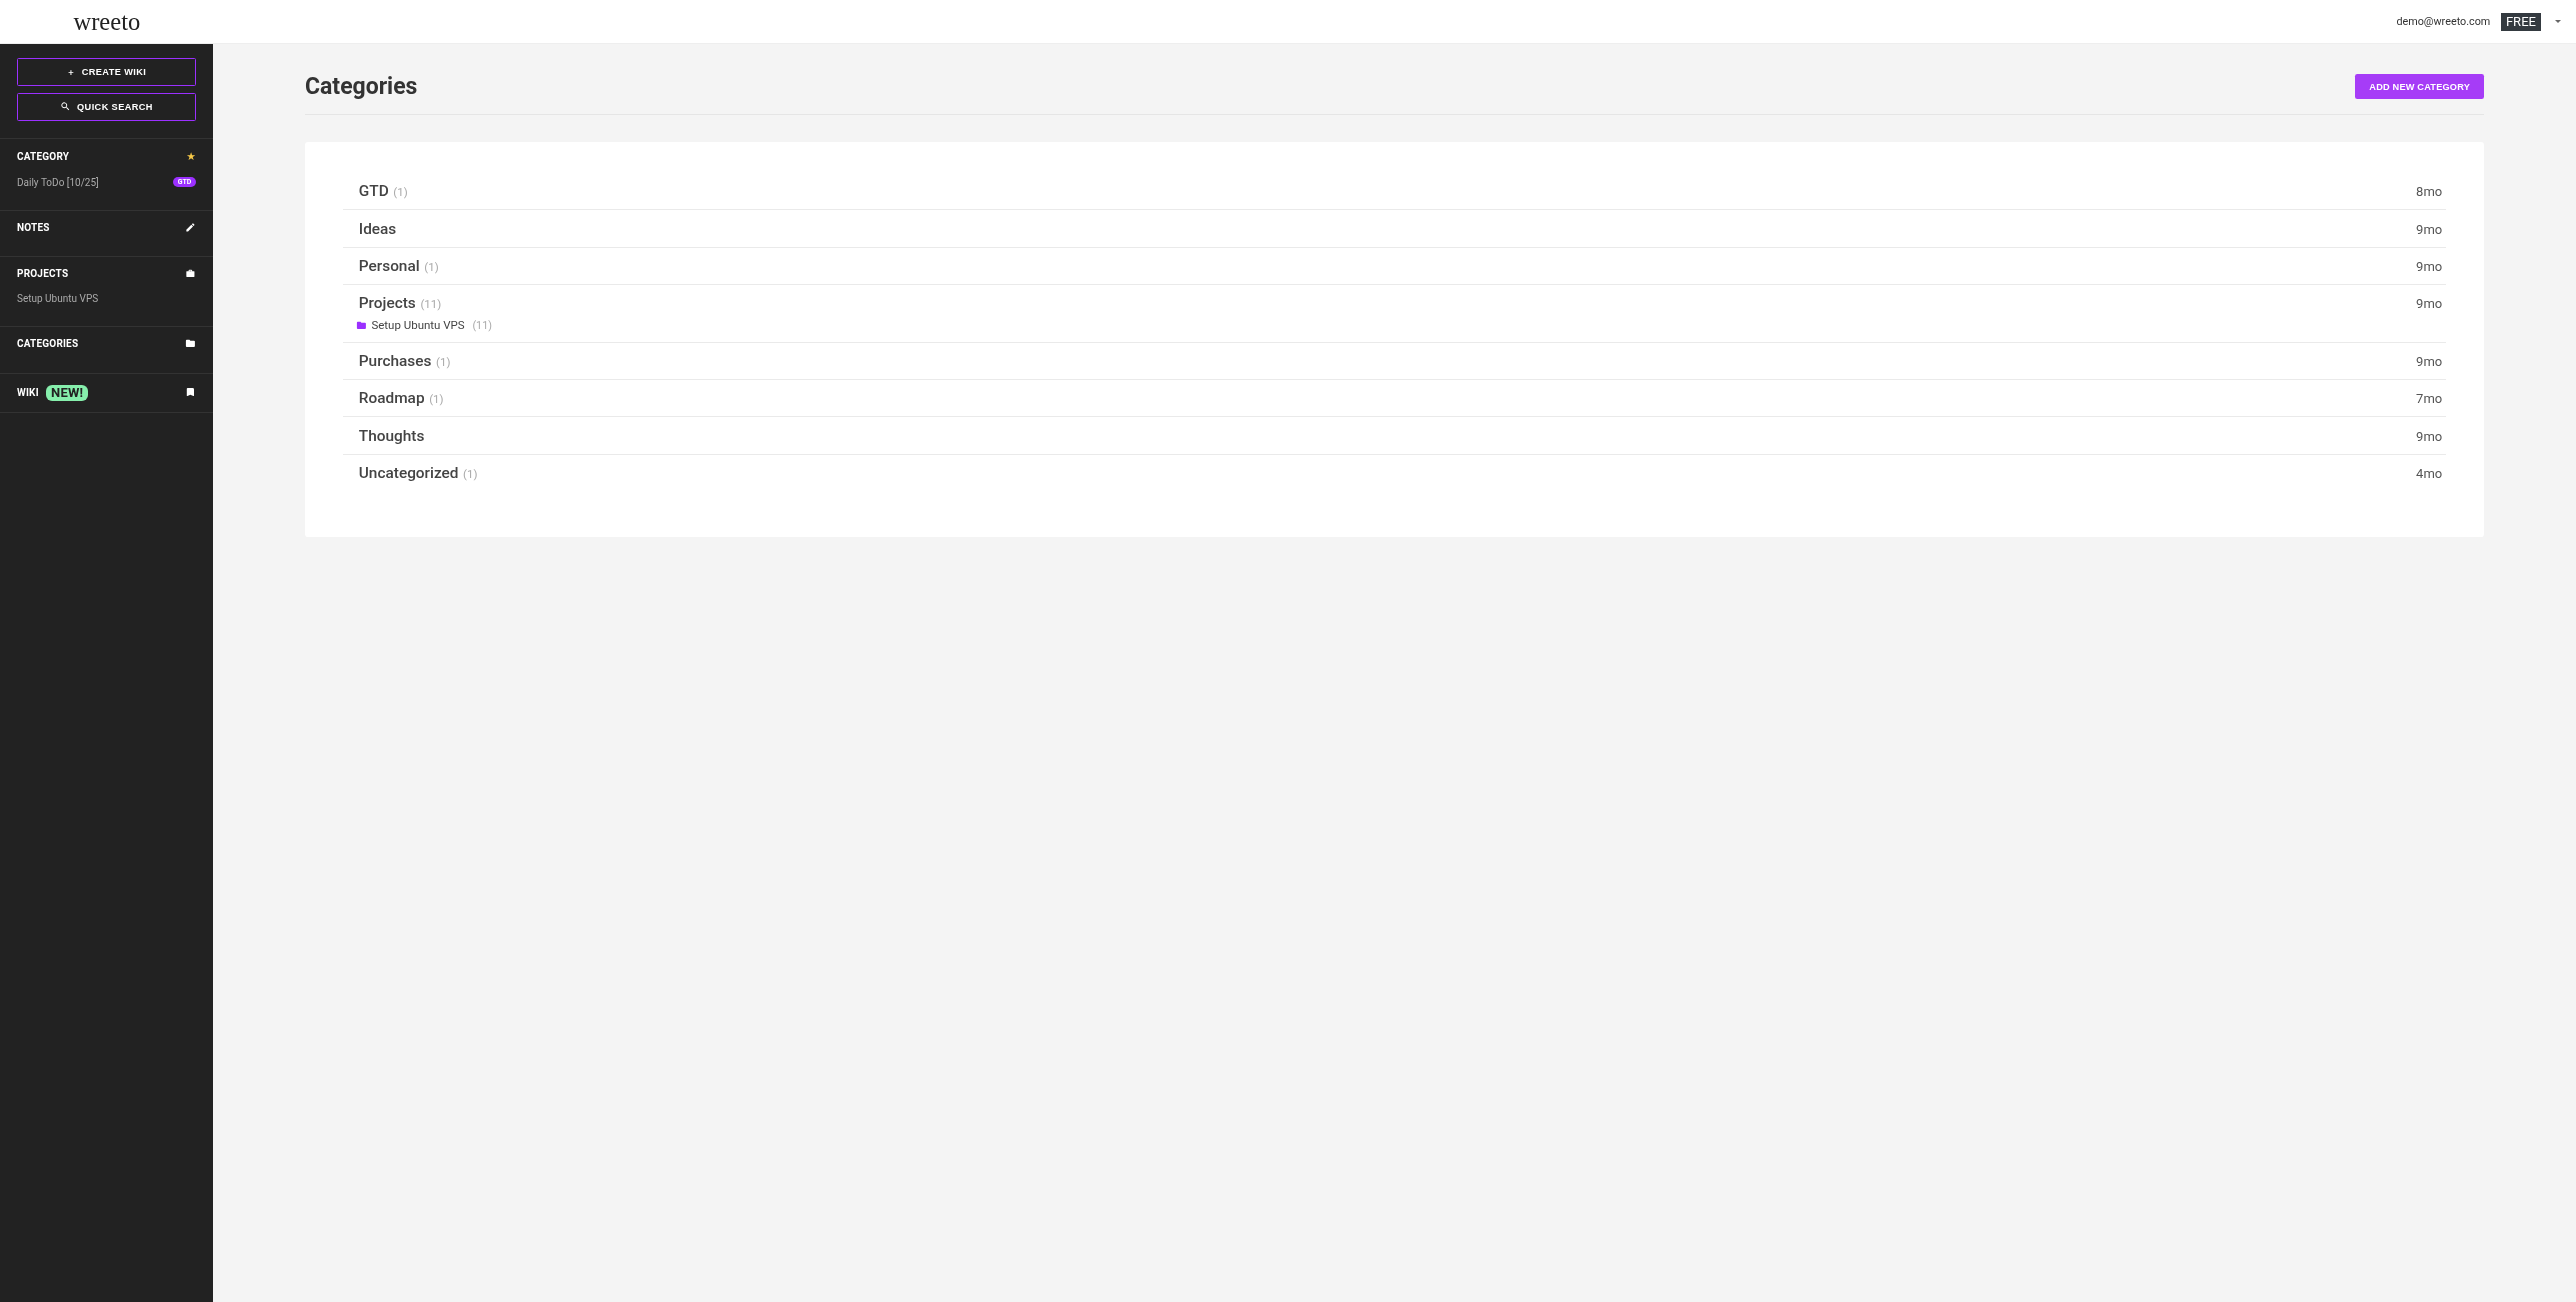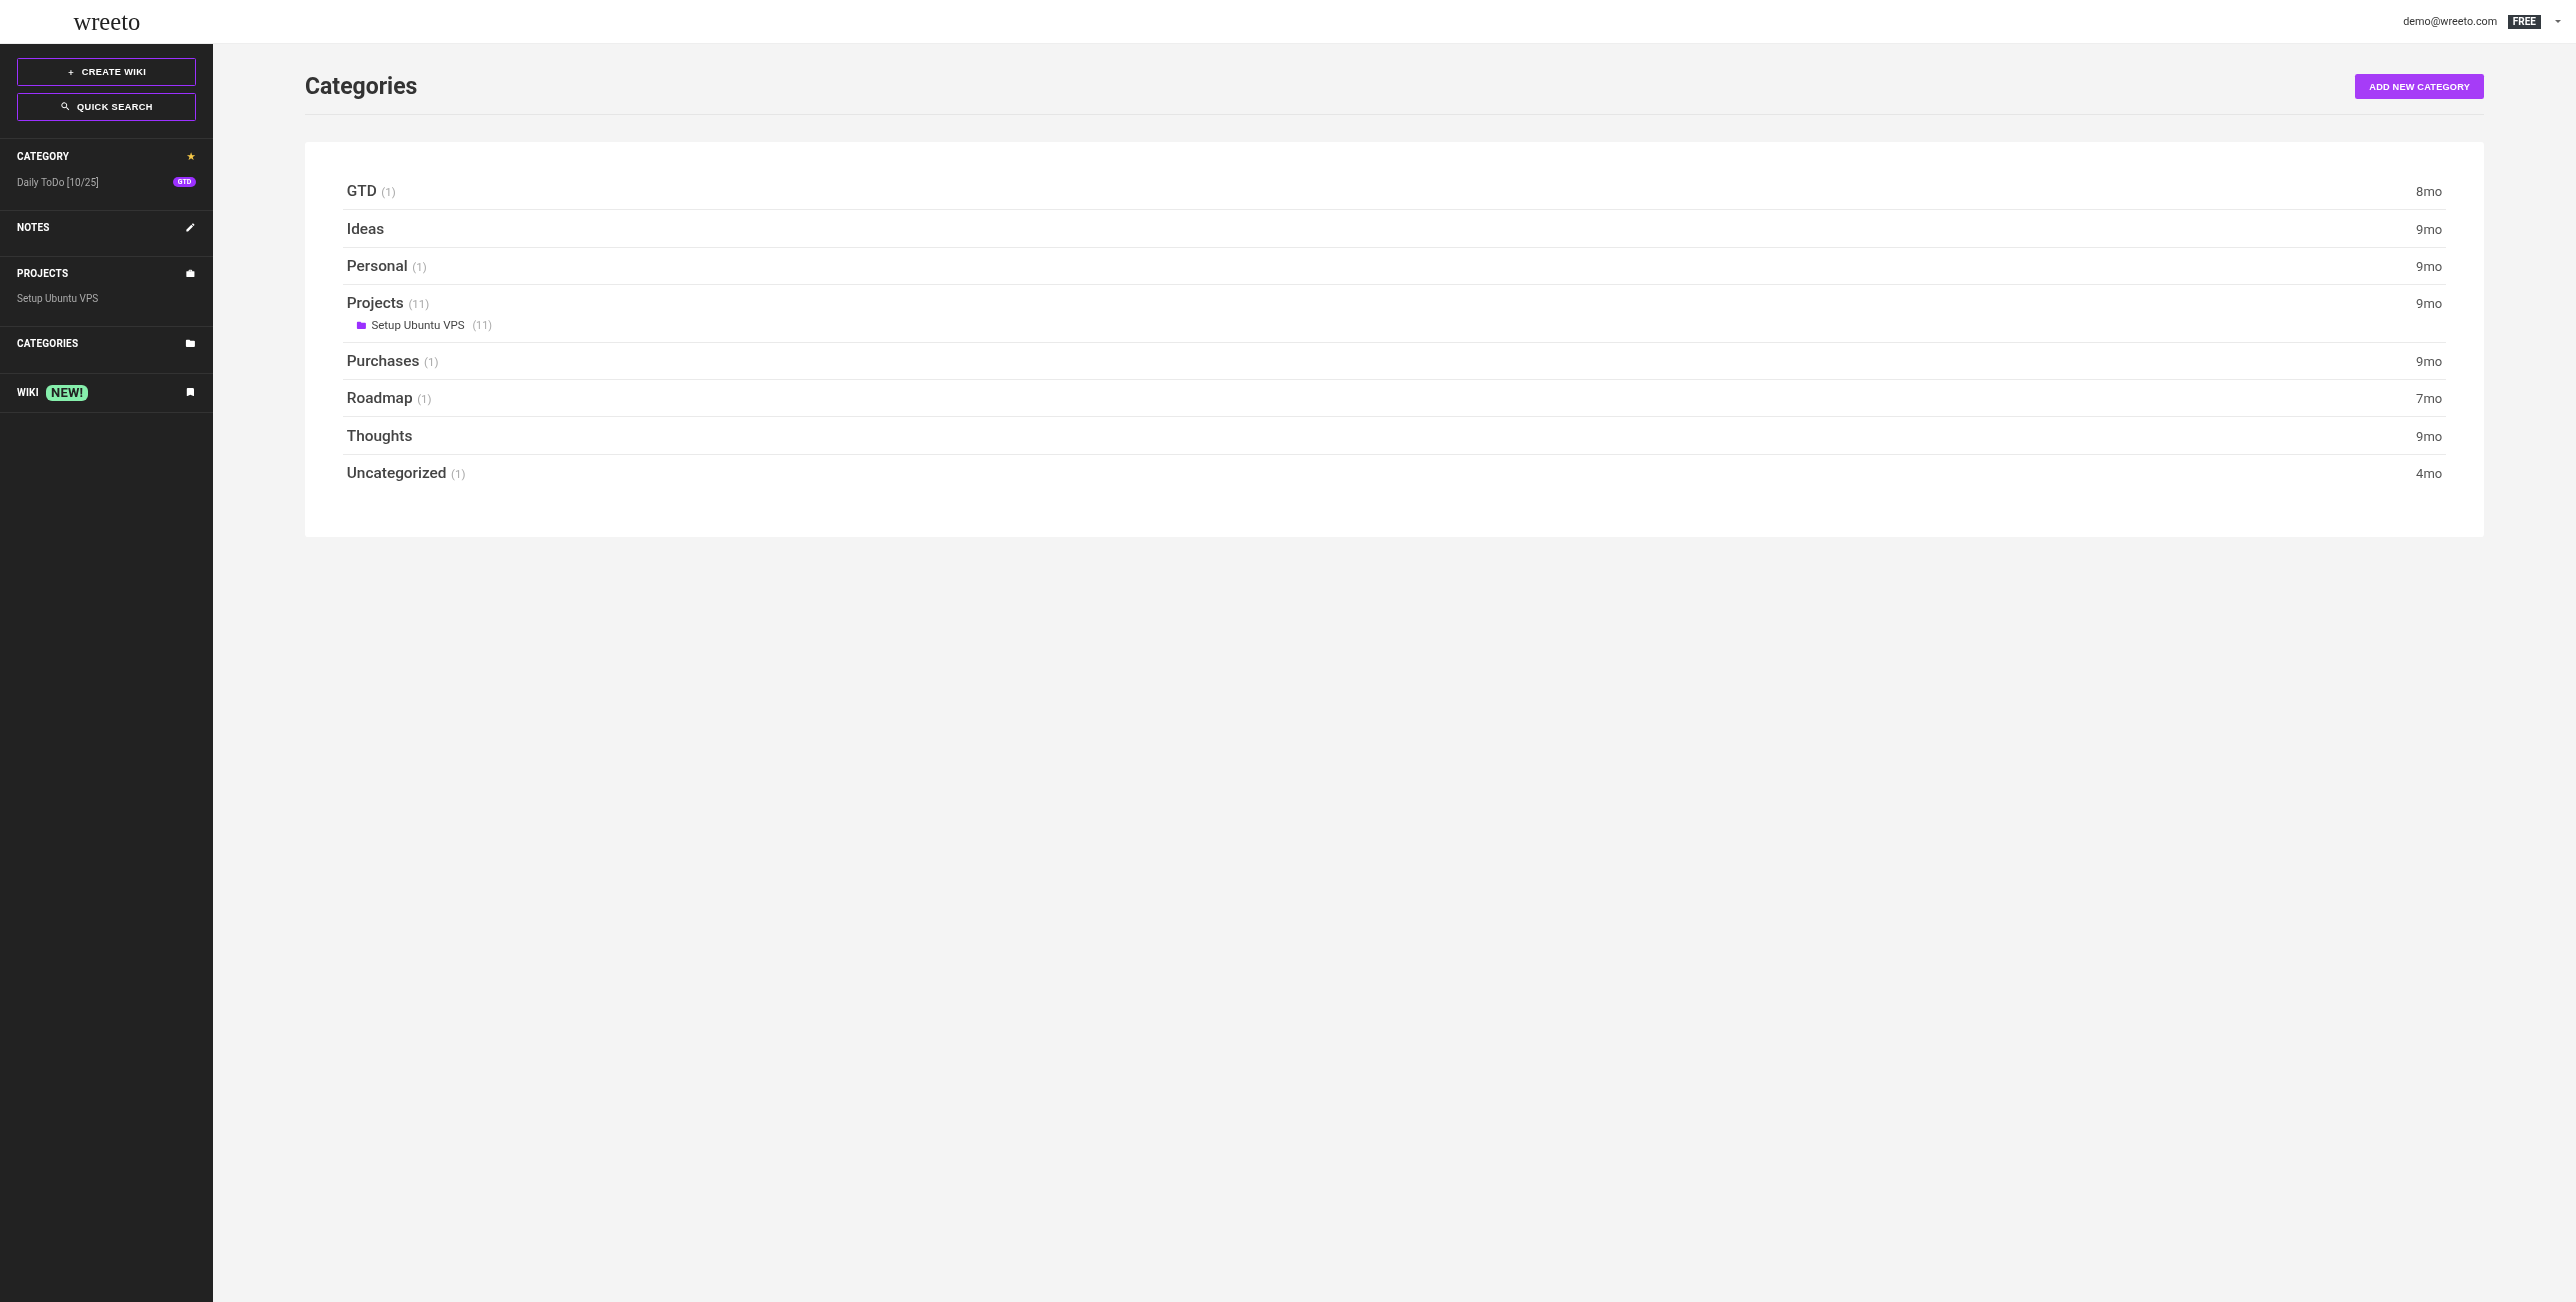--- a/index.html
+++ b/index.html
@@ -27,22 +27,22 @@
       align-items: center;
       gap: 11px;
     }
     .user-email {
       font-size: 10.8px;
       color: #333;
     }
     .free-badge {
       background: #343a40;
       color: #fff;
-      font-size: 10px;
-      font-weight: 700;
+      font-size: 13px;
+      font-weight: 400;
       padding: 1.5px 4.6px;
       border-radius: 0;
     }
     .caret-down {
       width: 0; height: 0;
       border-left: 3.1px solid transparent;
       border-right: 3.1px solid transparent;
       border-top: 3.1px solid #666;
       margin-left: 3.1px;
     }
@@ -171,20 +171,21 @@
     }
     .cat-row {
       border-bottom: 0.8px solid #eaeaea;
       padding: 9.2px 3.8px;
     }
     .cat-row:last-child { border-bottom: none; }
     .cat-row-top {
       display: flex;
       align-items: baseline;
       justify-content: space-between;
+      margin-left: 12px;
     }
     .cat-name {
       font-size: 15.4px;
       color: #444;
       font-weight: 500;
     }
     .cat-count {
       font-size: 11.5px;
       color: #aaa;
       margin-left: 4.6px;

